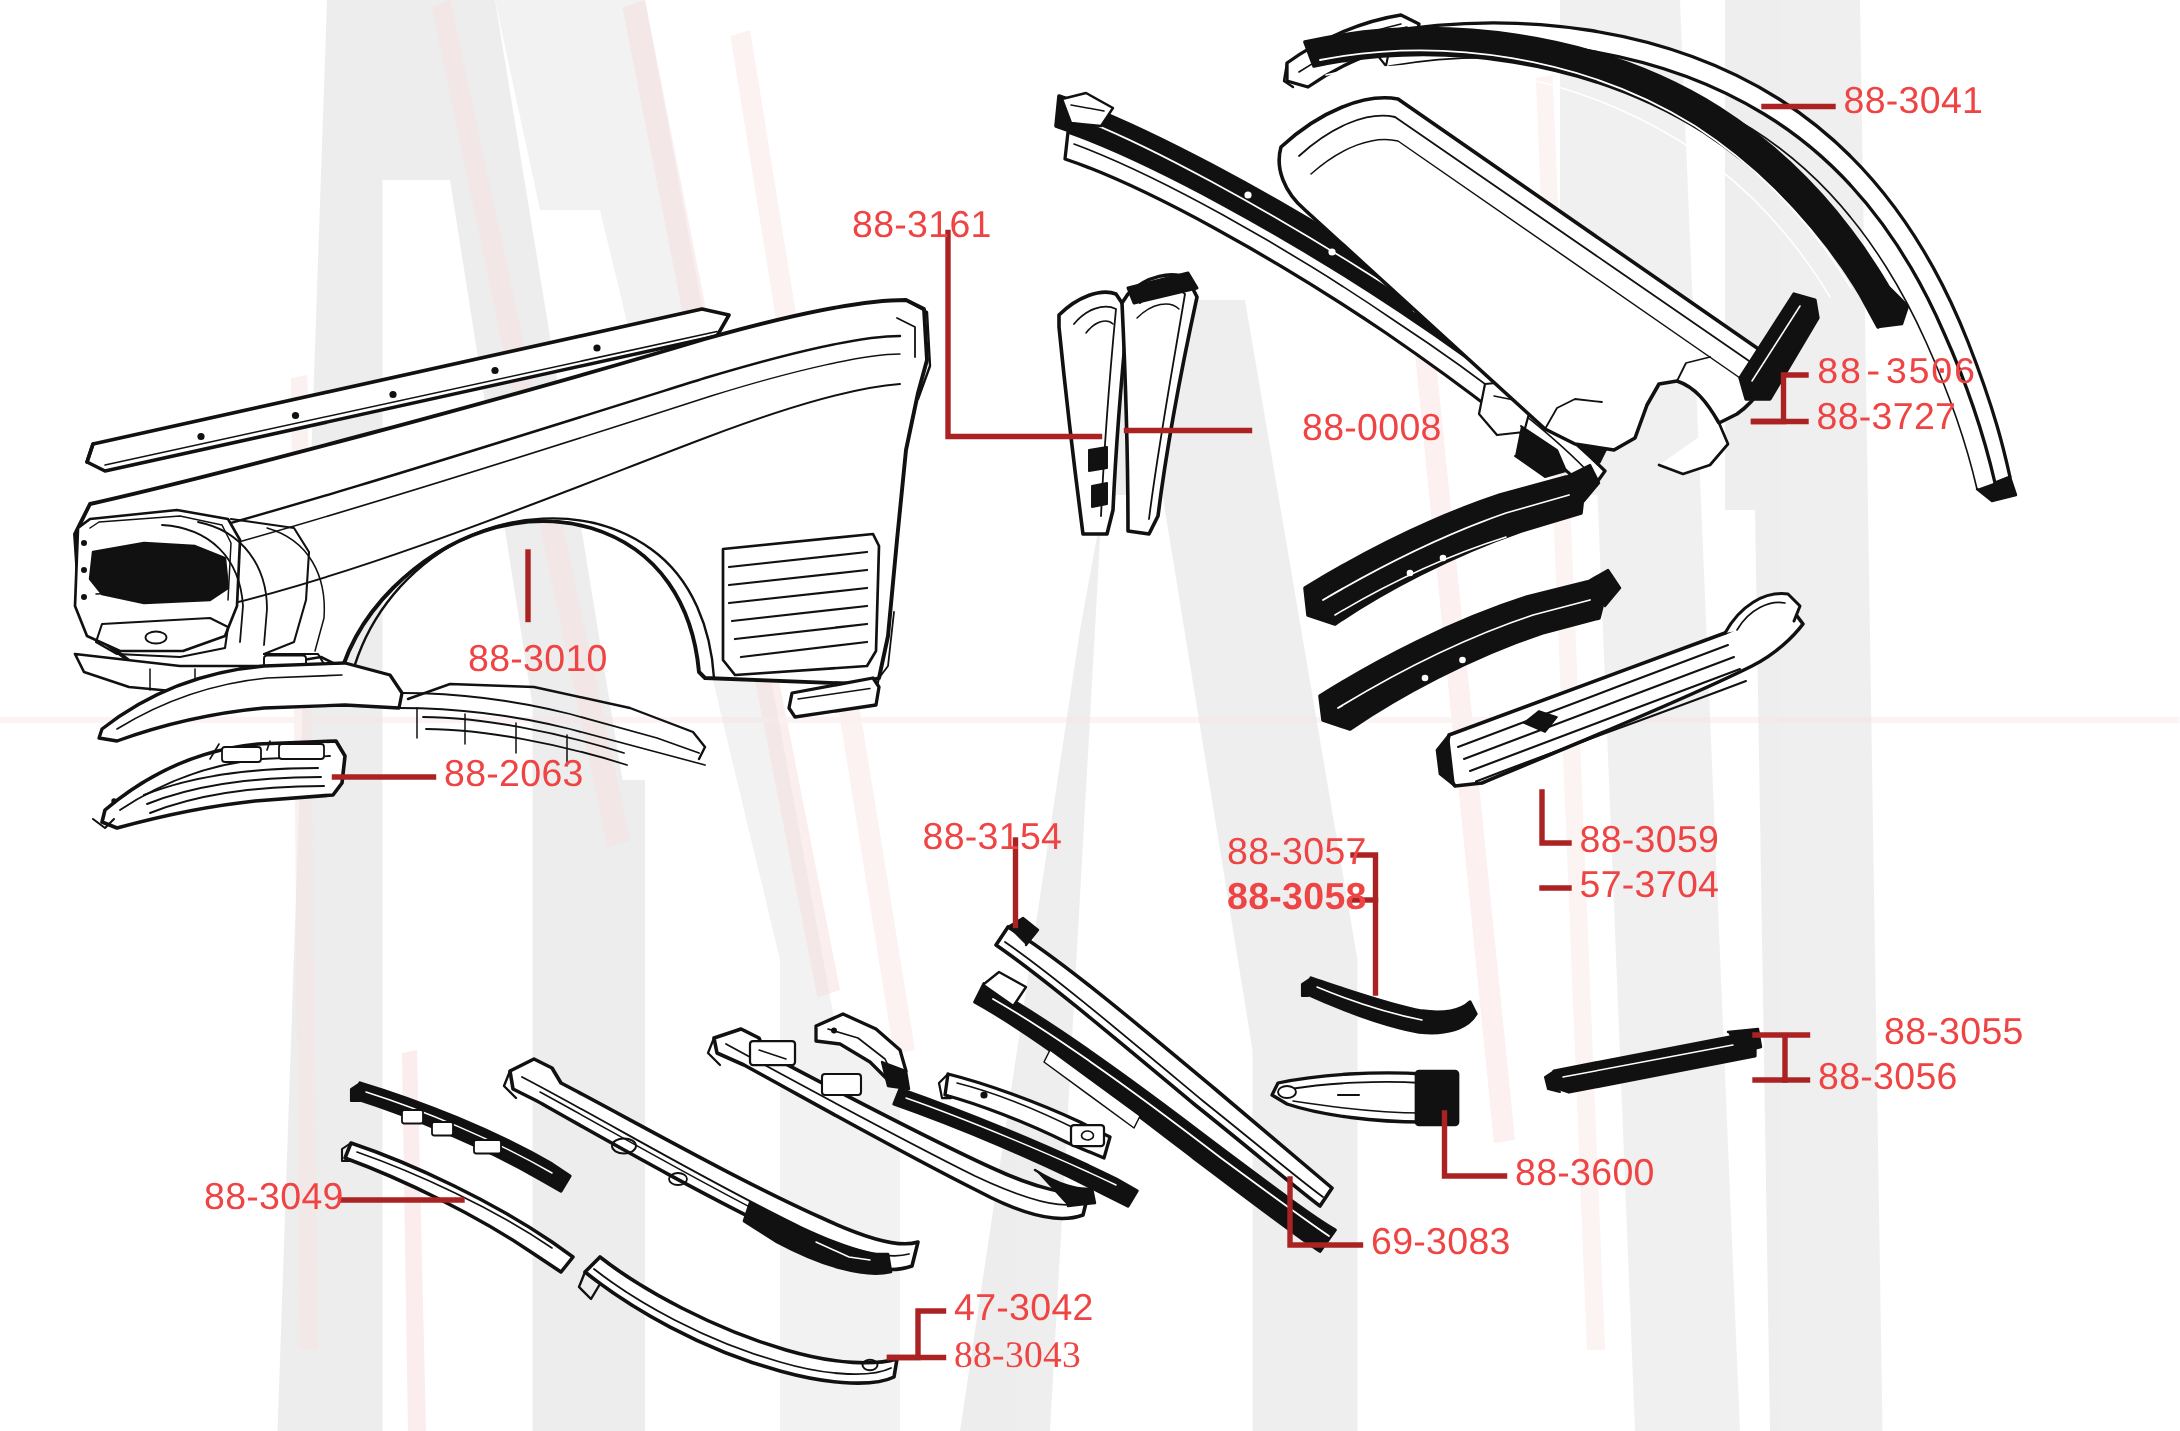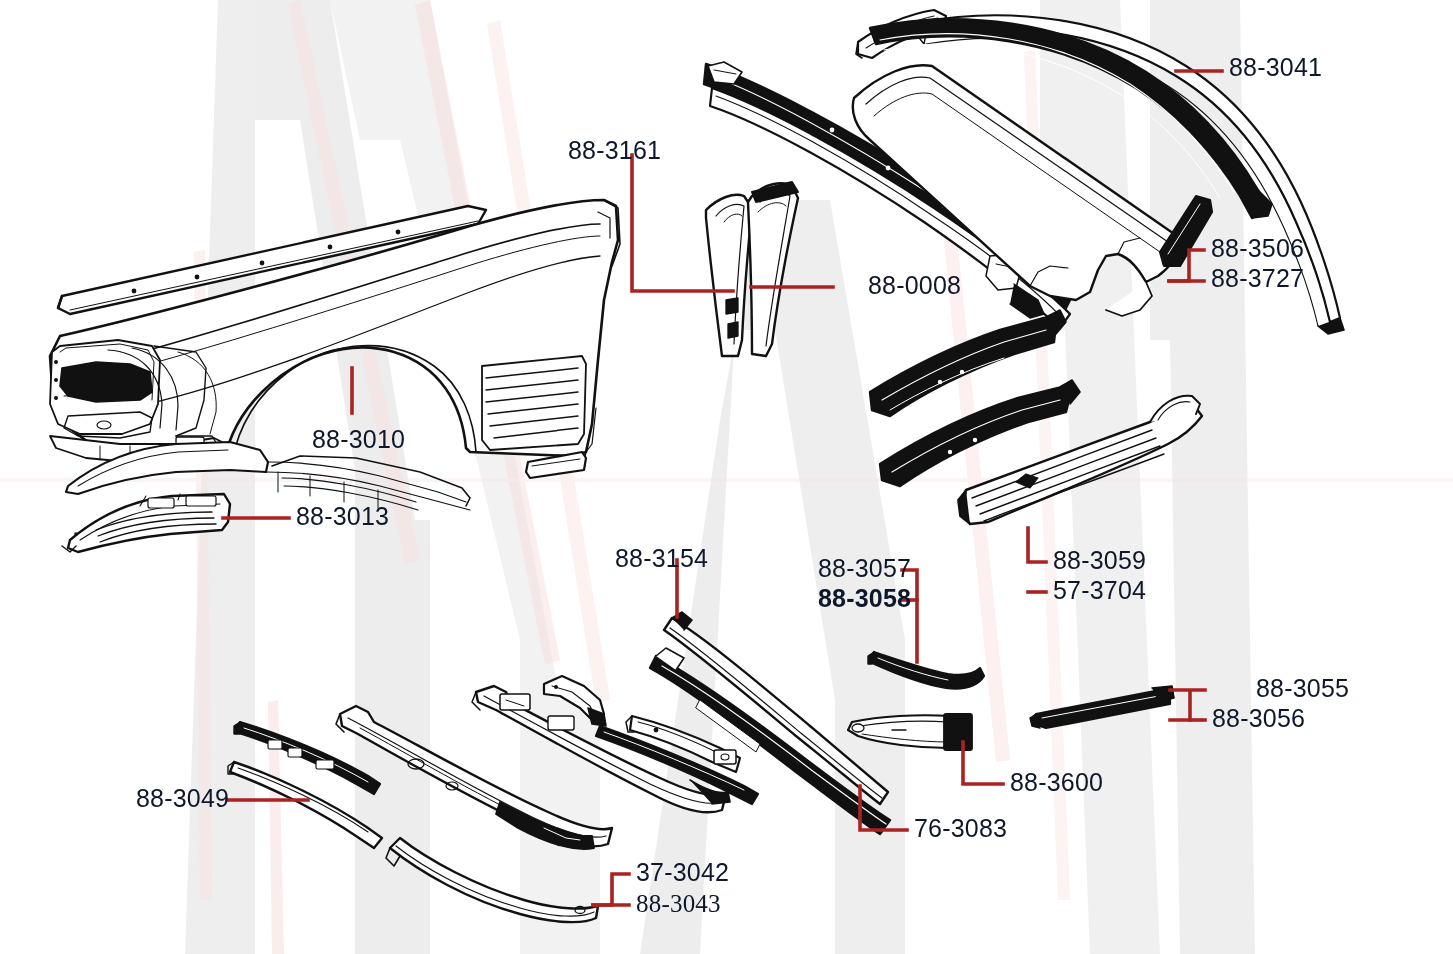--- a/index.html
+++ b/index.html
@@ -19,21 +19,21 @@
   #art {
     position: absolute;
     inset: 0;
     width: 100%;
     height: 100%;
   }
   .lbl {
     position: absolute;
     font-family: "Liberation Sans", sans-serif;
     font-size: 25px;
-    color: #0f172a;
+    color: #ef4444;
     white-space: nowrap;
     letter-spacing: 0.2px;
     line-height: 1;
   }
 </style>
 </head>
 <body>
 
 <div id="diagram">
 
@@ -432,31 +432,31 @@
           <path d="M 629 905 L 593 905" stroke="#AA2222"></path>
         </g>
 
     </g>
   </svg>
 
   <div id="label-layer">
       <div class="lbl" style="left: 1229px; top: 55px;">88-3041</div>
       <div class="lbl" style="left: 568px; top: 138px;">88-3161</div>
       <div class="lbl" style="left: 840px; top: 273px; margin-left: 28px;">88-0008</div>
-      <div class="lbl" style="left: 1211px; top: 236px;">88-3506</div>
+      <div class="lbl" style="left: 1211px; top: 236px; font-family: Liberation Mono, monospace;">88-3506</div>
       <div class="lbl" style="left: 1211px; top: 266px;">88-3727</div>
       <div class="lbl" style="left: 312px; top: 427px;">88-3010</div>
-      <div class="lbl" style="left: 296px; top: 504px;">88-3013</div>
+      <div class="lbl" style="left: 296px; top: 504px;">88-2063</div>
       <div class="lbl" style="left: 615px; top: 546px;">88-3154</div>
       <div class="lbl" style="left: 818px; top: 556px;">88-3057</div>
       <div class="lbl" style="left: 818px; top: 586px; font-weight: bold;">88-3058</div>
       <div class="lbl" style="left: 1053px; top: 548px;">88-3059</div>
       <div class="lbl" style="left: 1053px; top: 578px;">57-3704</div>
       <div class="lbl" style="left: 1212px; top: 676px; margin-left: 44px;">88-3055</div>
       <div class="lbl" style="left: 1212px; top: 706px;">88-3056</div>
       <div class="lbl" style="left: 1010px; top: 770px;">88-3600</div>
-      <div class="lbl" style="left: 914px; top: 816px;">76-3083</div>
+      <div class="lbl" style="left: 914px; top: 816px;">69-3083</div>
       <div class="lbl" style="left: 136px; top: 786px;">88-3049</div>
-      <div class="lbl" style="left: 636px; top: 860px;">37-3042</div>
+      <div class="lbl" style="left: 636px; top: 860px;">47-3042</div>
       <div class="lbl" style="left: 636px; top: 891px; font-family: Liberation Serif, serif;">88-3043</div>
     </div>
 
 </div>
 
 </body></html>

